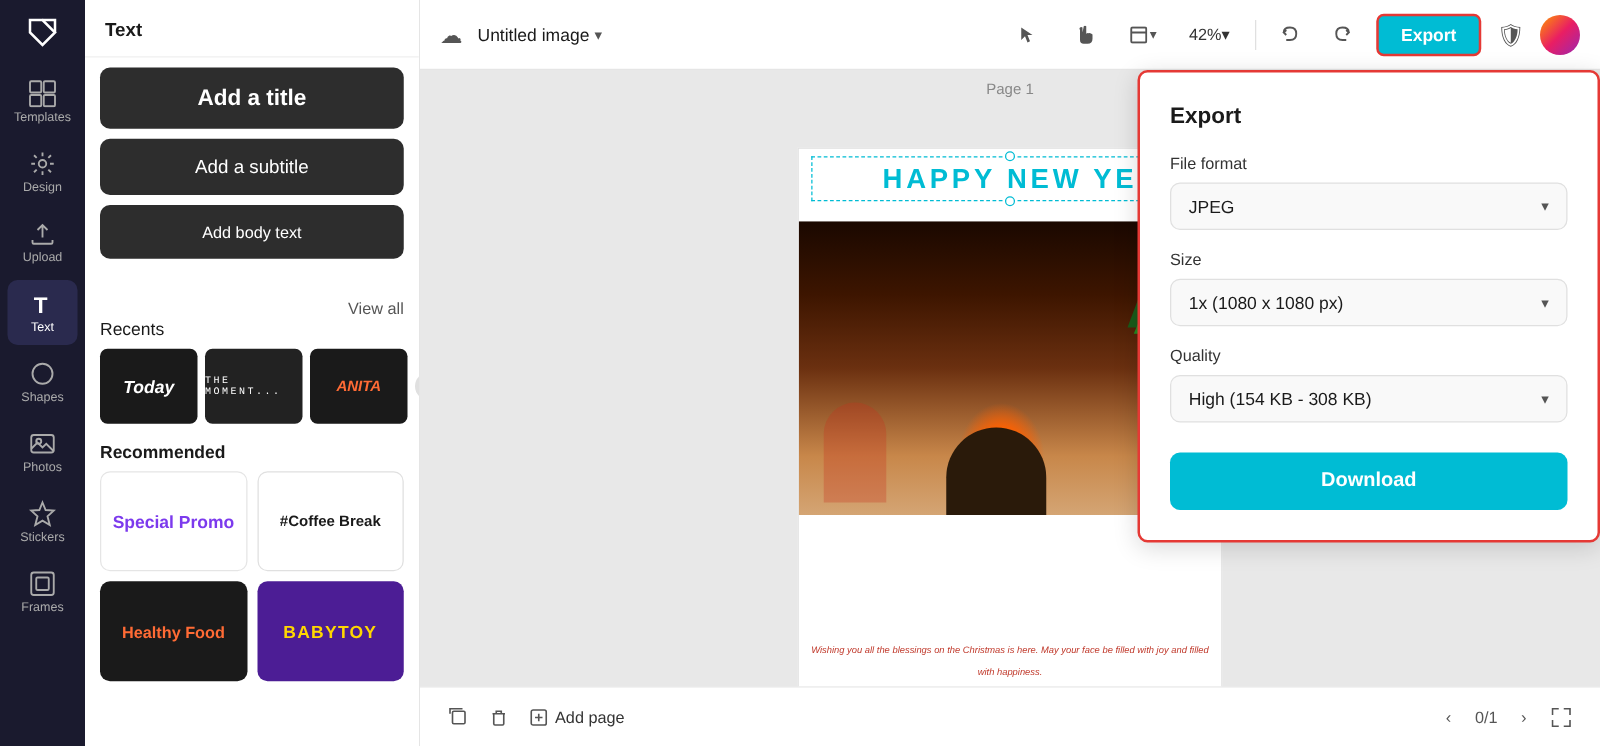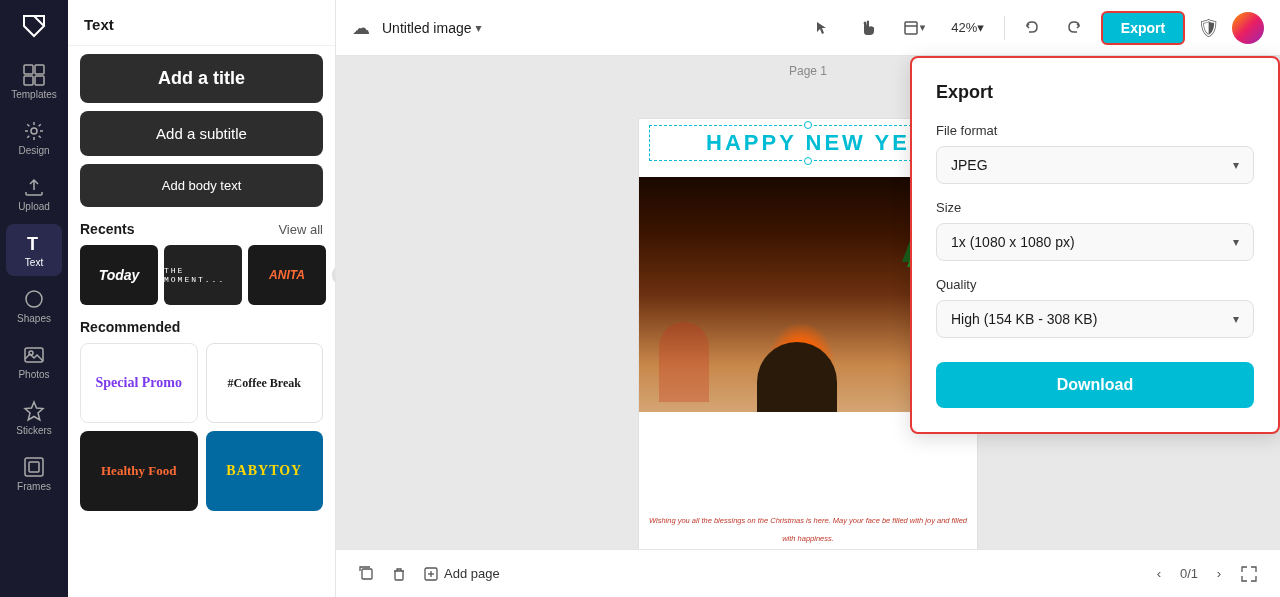--- a/index.html
+++ b/index.html
@@ -66,21 +66,21 @@
       font-weight: 500;
     }
     .text-btn.title { font-size: 18px; font-weight: 700; }
     .text-btn.subtitle { font-size: 15px; }
     .text-btn.body { font-size: 13px; }
 
     .recents-header {
       display: flex; justify-content: space-between; align-items: center;
       padding: 14px 12px 8px;
     }
-    .recents-label { font-size: 14px; font-weight: 700; color: #1a1a1a; }
+    .recents-label { font-size: 14px; font-weight: 400; color: #1a1a1a; margin-top: 34px; }
     .view-all { font-size: 13px; color: #555; cursor: pointer; }
 
     .recents-grid {
       display: flex; gap: 6px; padding: 0 12px;
       align-items: center;
     }
     .recent-item {
       width: 78px; height: 60px;
       background: #1a1a1a;
       border-radius: 6px;
@@ -111,28 +111,27 @@
       display: grid; grid-template-columns: 1fr 1fr;
       gap: 8px; padding: 0 12px 12px;
     }
     .rec-item {
       height: 80px;
       background: #1a1a1a;
       border-radius: 8px;
       display: flex; align-items: center; justify-content: center;
       cursor: pointer;
       overflow: hidden;
-      font-family: Liberation Serif, serif;
     }
     .rec-item.special-promo { background: #fff; border: 1px solid #e5e5e5; }
     .rec-item .special-text { color: #7c3aed; font-size: 14px; font-weight: 700; }
     .rec-item .coffee-text { color: #1a1a1a; font-size: 12px; font-weight: 700; }
     .rec-item.healthy { background: #1a1a1a; }
     .rec-item .healthy-text { color: #ff6b35; font-size: 13px; font-weight: 700; }
-    .rec-item.baby { background: #0369a1; justify-content: center; }
+    .rec-item.baby { background: #4c1d95; justify-content: center; }
     .rec-item .baby-text { color: #ffd700; font-size: 14px; font-weight: 900; letter-spacing: 1px; }
 
     
     .main-area {
       flex: 1;
       display: flex;
       flex-direction: column;
       background: #e8e8e8;
       position: relative;
     }

